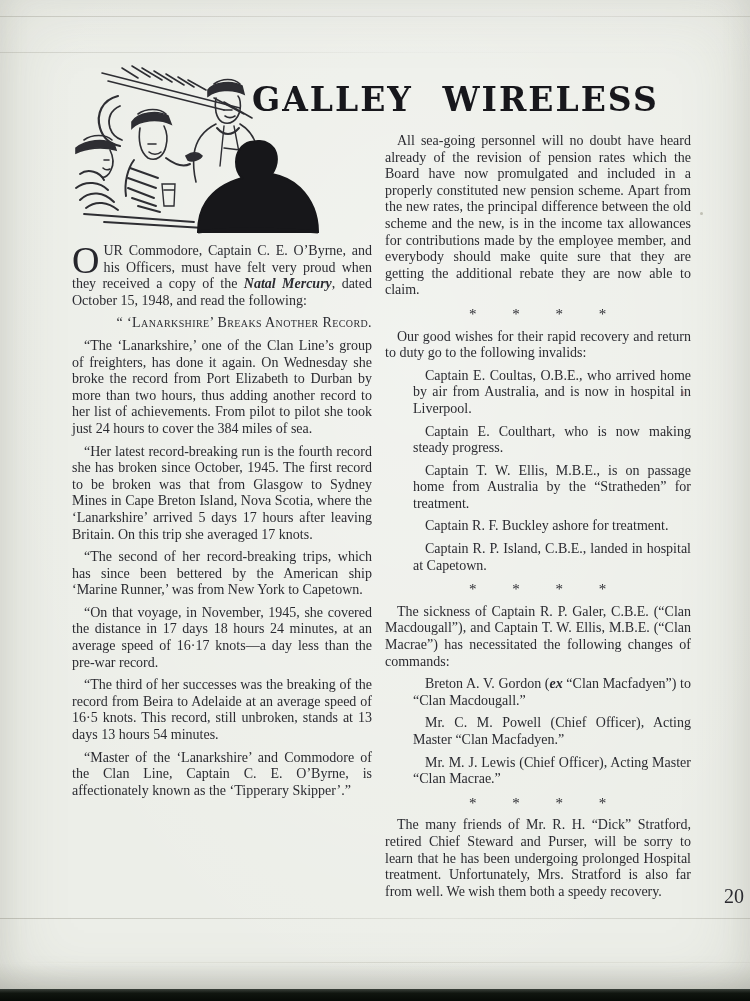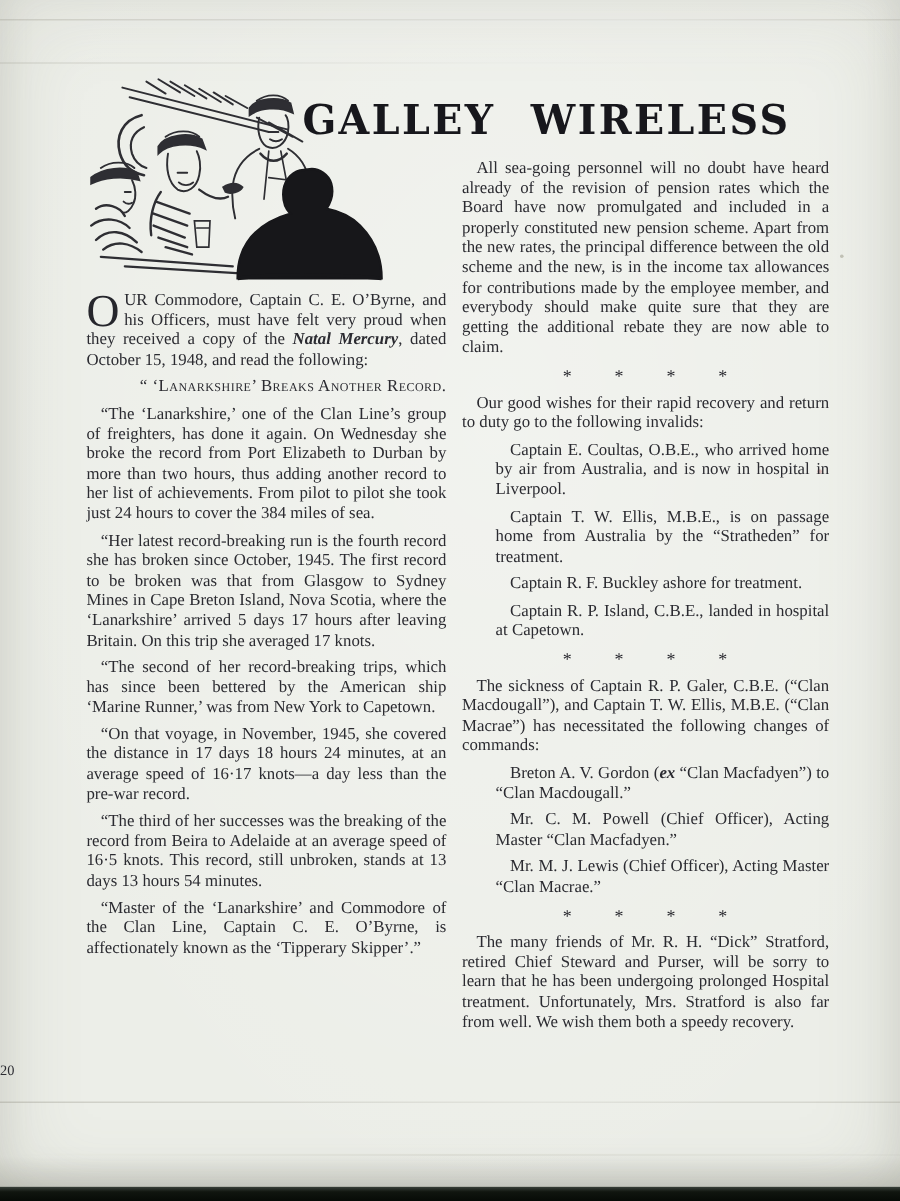--- a/index.html
+++ b/index.html
@@ -75,21 +75,21 @@
     text-indent:0;
   }
   .hang{
     margin:0 0 3px 0;
     padding-left:28px;
     text-indent:14px;
   }
   .em{font-style:italic;font-weight:bold;}
   .footer-page{
     position:absolute;left:0;top:885px;width:744px;
-    text-align:left;font-size:12px;color:#2b2b31;
+    text-align:right;font-size:20px;color:#2b2b31;
   }
 </style>
 </head>
 <body>
 
 <div class="sheet">
 
   <div class="crease c1"></div>
   <div class="crease c2"></div>
   <div class="crease c3"></div>
@@ -157,20 +157,21 @@
     <p>“Master of the ‘Lanarkshire’ and Commodore of the Clan Line, Captain C. E. O’Byrne, is affectionately known as the ‘Tipperary Skipper’.”</p>
   </div>
 
   <div class="col col-right">
     <p>All sea-going personnel will no doubt have heard already of the revision of pension rates which the Board have now promulgated and included in a properly constituted new pension scheme.  Apart from the new rates, the principal difference between the old scheme and the new, is in the income tax allowances for contributions made by the employee member, and everybody should make quite sure that they are getting the additional rebate they are now able to claim.</p>
 
     <div class="stars">* * * *</div>
 
     <p>Our good wishes for their rapid recovery and return to duty go to the following invalids:</p>
     <p class="hang">Captain E. Coultas, O.B.E., who arrived home by air from Australia, and is now in hospital in Liverpool.</p>
+    <p class="hang">Captain E. Coulthart, who is now making steady progress.</p>
     <p class="hang">Captain T. W. Ellis, M.B.E., is on passage home from Australia by the “Stratheden” for treatment.</p>
     <p class="hang">Captain R. F. Buckley ashore for treatment.</p>
     <p class="hang">Captain R. P. Island, C.B.E., landed in hospital at Capetown.</p>
 
     <div class="stars">* * * *</div>
 
     <p>The sickness of Captain R. P. Galer, C.B.E. (“Clan Macdougall”), and Captain T. W. Ellis, M.B.E. (“Clan Macrae”) has necessitated the following changes of commands:</p>
     <p class="hang"><span>Breton A. V. Gordon (</span><span class="em">ex</span><span> “Clan Macfadyen”) to “Clan Macdougall.”</span></p>
     <p class="hang">Mr. C. M. Powell (Chief Officer), Acting Master “Clan Macfadyen.”</p>
     <p class="hang">Mr. M. J. Lewis (Chief Officer), Acting Master “Clan Macrae.”</p>

